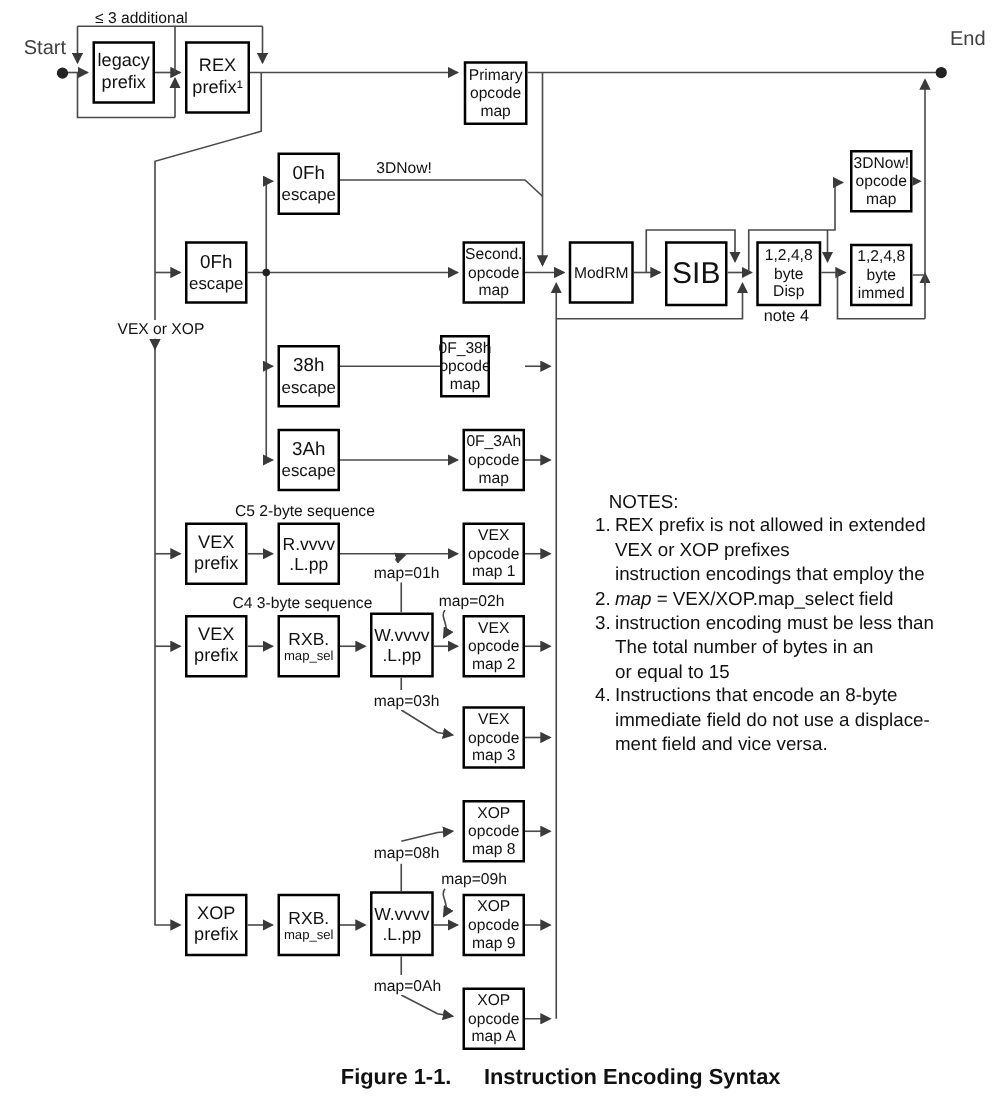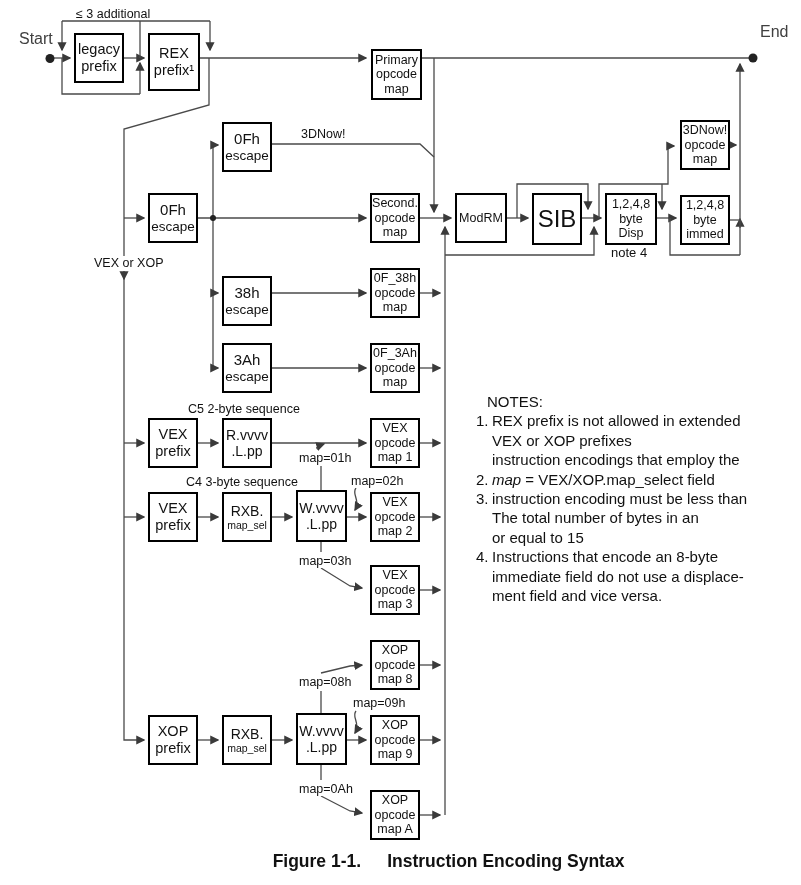--- a/index.html
+++ b/index.html
@@ -164,21 +164,21 @@
 </div>
 <div class="box" style="left:680px;top:195px;width:50px;height:50px">
   <span class="bl">1,2,4,8</span>
   <span class="bl">byte</span>
   <span class="bl">immed</span>
 </div>
 <div class="box esc" style="left:222px;top:276px;width:50px;height:50px">
   <span class="bl">38h</span>
   <span class="bl">escape</span>
 </div>
-<div class="box" style="left:370px;top:268px;width:50px;height:50px">
+<div class="box" style="left:352px;top:268px;width:40px;height:50px">
   <span class="bl">0F_38h</span>
   <span class="bl">opcode</span>
   <span class="bl">map</span>
 </div>
 <div class="box esc" style="left:222px;top:343px;width:50px;height:50px">
   <span class="bl">3Ah</span>
   <span class="bl">escape</span>
 </div>
 <div class="box" style="left:370px;top:343px;width:50px;height:50px">
   <span class="bl">0F_3Ah</span>

